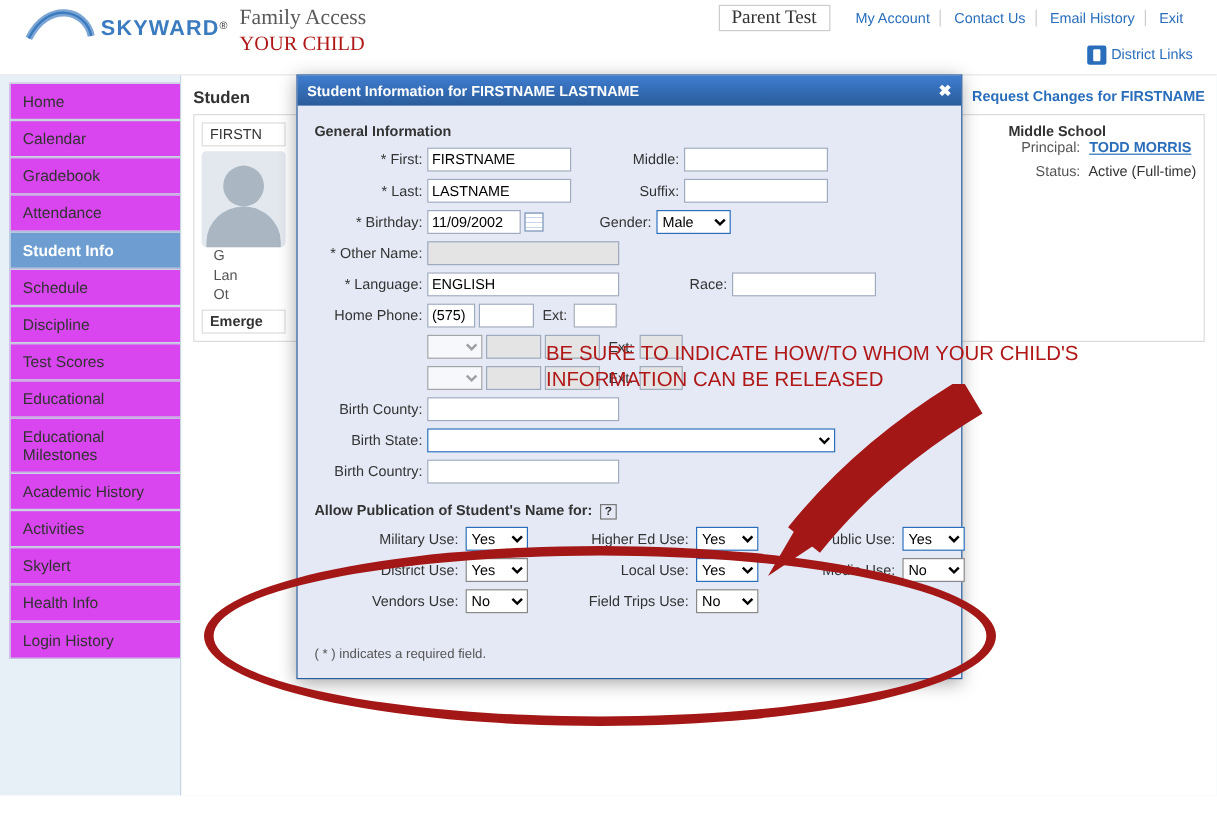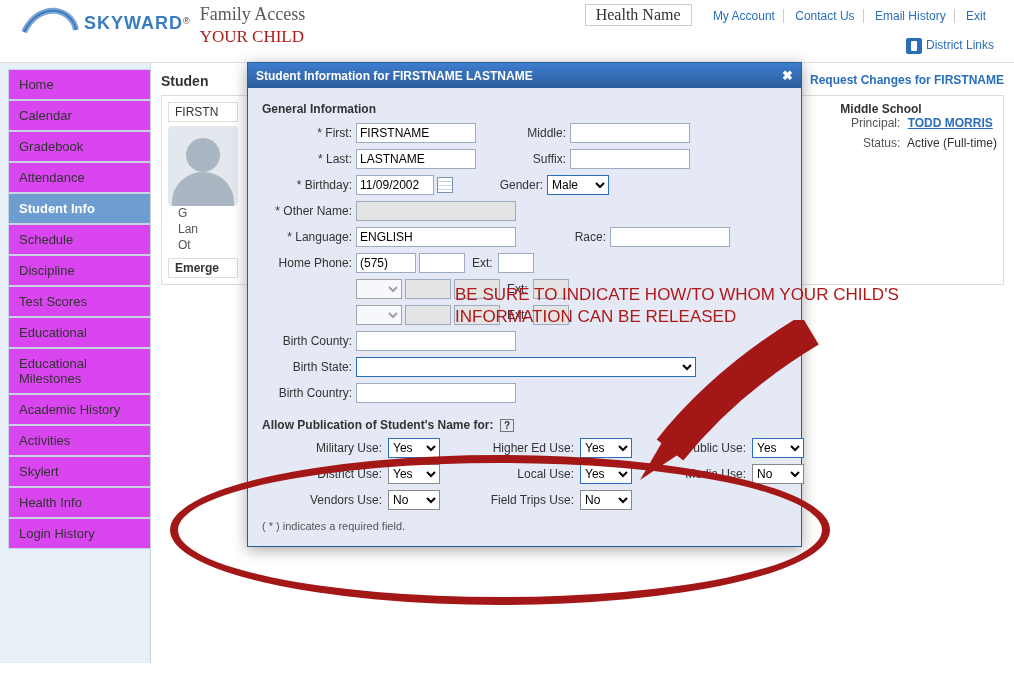--- a/index.html
+++ b/index.html
@@ -53,35 +53,35 @@
   .form-row { display:flex; align-items:center; margin-bottom:4px; min-height:22px;}
   .form-row .lbl { width: 90px; text-align: right; font-size: 12px; color:#333; margin-right:4px;}
   .form-row .lbl.req:before{content:"* ";}
   .form-row .lbl2 { width: 70px; text-align:right; font-size:12px; margin-right:4px; margin-left:20px;}
   input.txt { border:1px solid #9eaabd; padding:2px 3px; font-size:12px; height:20px; }
   select.sel { border:1px solid #2a6ebb; font-size:12px; height:20px; background:#fff; }
   select.sel.plain{border:1px solid #888;}
   .cal-icon{display:inline-block;width:16px;height:16px;border:1px solid #7a94b8;background:repeating-linear-gradient(#fff,#fff 3px,#c9d7ea 3px,#c9d7ea 4px);vertical-align:middle;margin-left:3px;cursor:pointer;}
   .phone-group{display:flex;gap:3px;align-items:center;}
   .phone-group input{width:46px;}
-  .phone-group .area{width:60px;}
+  .phone-group .area{width:40px;}
   .ext-lbl{font-size:12px;margin:0 2px 0 4px;}
   .disabled {background:#e4e4e4;}
   
   .wide{width:160px;}
   .xwide{width:340px;}
   .mid{width:120px;}
   
   .pub-section{margin-top:14px;}
   .help-box{display:inline-block;border:1px solid #777;padding:0 3px;font-size:10px;font-weight:bold;cursor:pointer;margin-left:3px;}
   .pub-grid{display:grid;grid-template-columns:120px 60px 120px 60px 100px 60px;gap:6px 6px;align-items:center;margin-top:6px;}
   .pub-grid .plbl{text-align:right;font-size:12px;}
   .pub-grid select{width:52px;}
   
-  .req-note{font-size:11px;color:#555;margin-top:10px;}
+  .req-note{font-size:11px;color:#555;margin-top:28px;}
   .modal-footer{display:flex;justify-content:flex-end;padding:8px;border-top:1px solid #c6cfde;}
   .btn{background:linear-gradient(#fdfdfd,#e6ecf4);border:1px solid #9fb3cf;border-radius:3px;padding:3px 14px;font-size:12px;cursor:pointer;}
   
   
   .anno-text{position:absolute;left:455px;top:284px;width:540px;font-size:17px;color:#b01818;font-weight:500;line-height:1.3;pointer-events:none;}
   .anno-arrow{position:absolute;left:620px;top:320px;width:200px;height:160px;pointer-events:none;}
   .anno-ellipse{position:absolute;left:170px;top:455px;width:660px;height:150px;border:8px solid #a41717;border-radius:50%;pointer-events:none;}
 </style>
 </head>
 <body>
@@ -96,21 +96,21 @@
     </div>
     <div>
       <div><span class="logo-text">SKYWARD</span><span class="logo-reg">®</span></div>
     </div>
   </div>
   <div class="header-titles">
     <div class="family-access">Family Access</div>
     <div class="your-child">YOUR CHILD</div>
   </div>
   <div class="header-right">
-    <span class="parent-name">Health Name</span>
+    <span class="parent-name">Parent Test</span>
     <span class="top-links">
       <a href="#">My Account</a>
       <a href="#">Contact Us</a>
       <a href="#">Email History</a>
       <a href="#">Exit</a>
     </span>
     <div class="district-links">
       <a href="#"><span class="dl-icon"></span><span>District Links</span></a>
     </div>
   </div>

